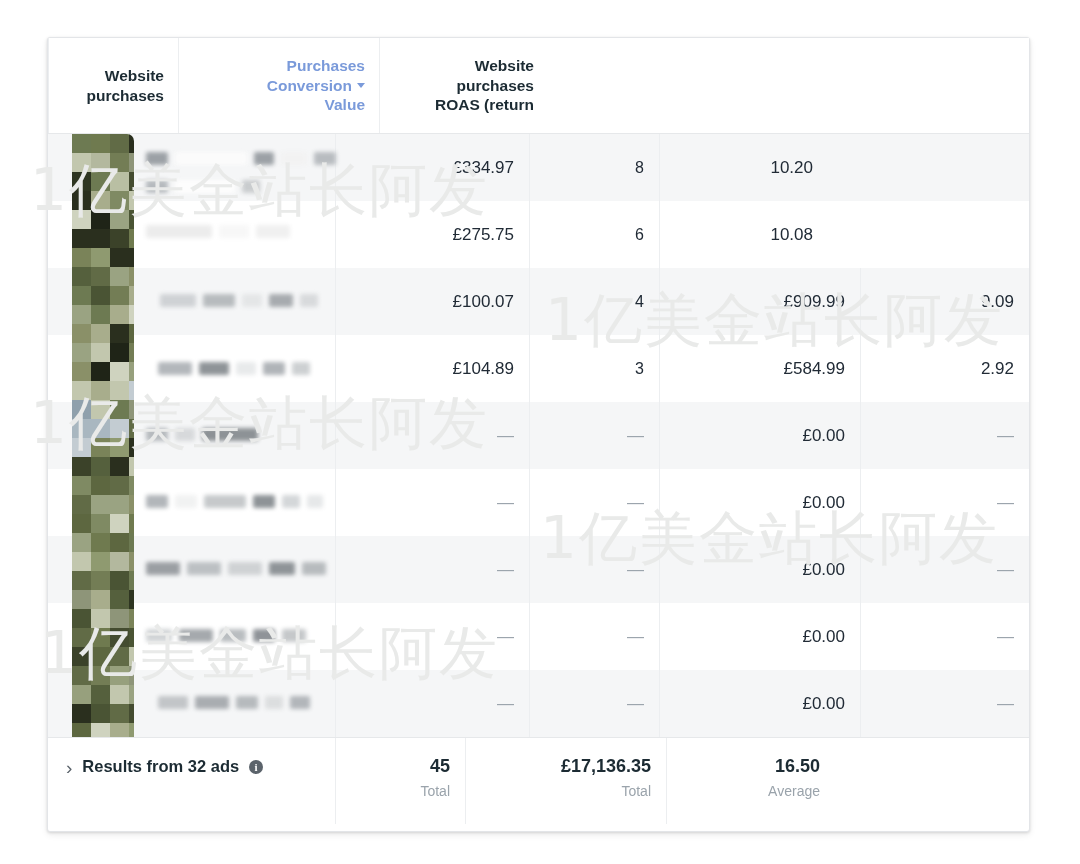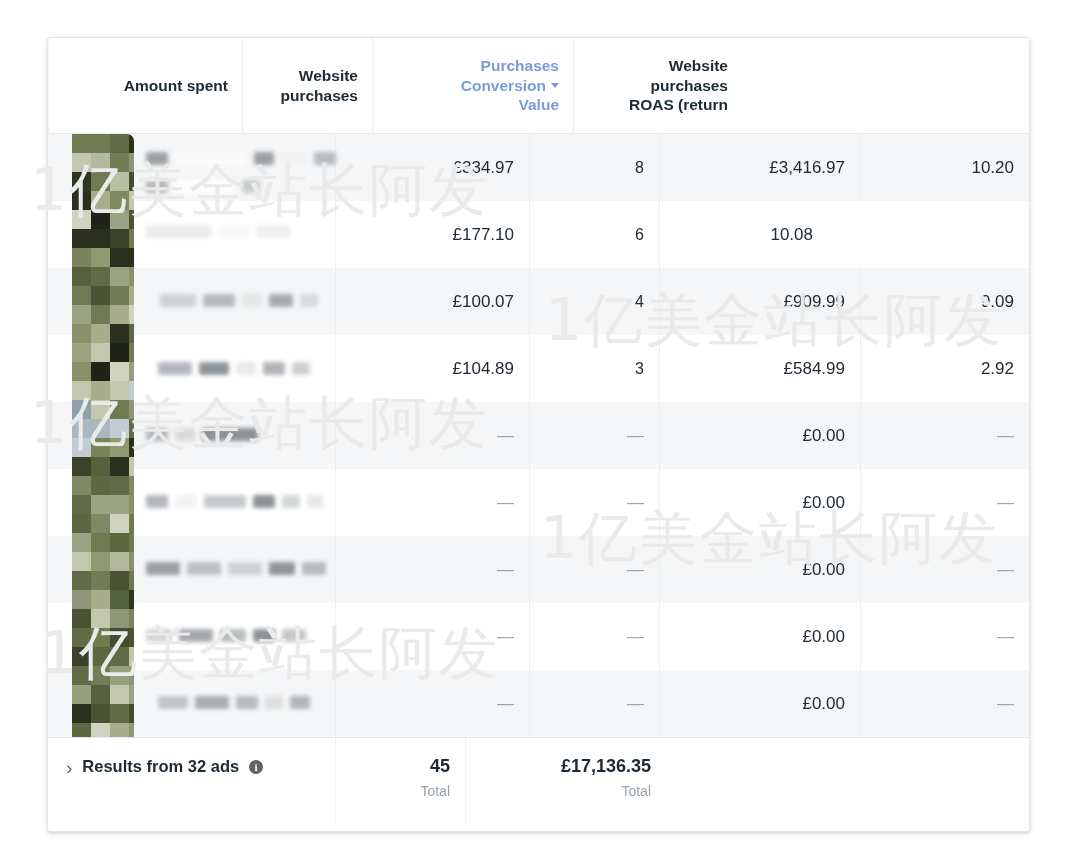--- a/index.html
+++ b/index.html
@@ -261,23 +261,20 @@
   <div class="wm wm-c">1亿美金站长阿发</div>
   <div class="wm wm-d">1亿美金站长阿发</div>
   <div class="wm wm-e">1亿美金站长阿发</div>
 </div>
 
 <div id="table-card">
 
   <div id="table-header" class="row">
 
 
-    <div class="c-spent">
-      <span class="hdr-text">Amount spent</span>
-    </div>
 
     <div class="c-purch">
       <span class="hdr-value-wrap">
         <span>Website</span><br>
         <span>purchases</span>
       </span>
     </div>
 
     <div class="c-value">
       <span class="hdr-value-wrap hdr-link">
@@ -441,33 +438,32 @@
           <span class="rb" style="width:22px;background:#b8bcc0;"></span>
         </div>
         <div class="redact-wrap" style="top:46px;">
           <span class="rb" style="width:22px;background:#b6babe;"></span>
           <span class="rb" style="width:60px;background:#fdfdfd;"></span>
           <span class="rb" style="width:18px;background:#c9ccce;"></span>
         </div>
       </div>
       <div class="c-spent">£334.97</div>
       <div class="c-purch">8</div>
-      <div class="c-value">£3,416.97</div>
       <div class="c-roas">10.20</div>
     </div>
 
     <div class="row data-row">
       <div class="c-name">
         <div class="redact-wrap" style="top:24px;">
           <span class="rb" style="width:66px;background:#ececec;"></span>
           <span class="rb" style="width:30px;background:#f7f7f7;"></span>
           <span class="rb" style="width:34px;background:#f0f0f0;"></span>
         </div>
       </div>
-      <div class="c-spent">£177.10</div>
+      <div class="c-spent">£275.75</div>
       <div class="c-purch">6</div>
       <div class="c-roas">10.08</div>
     </div>
 
     <div class="row data-row striped">
       <div class="c-name">
         <div class="redact-wrap" style="top:26px;left:112px;">
           <span class="rb" style="width:36px;background:#cfd2d5;"></span>
           <span class="rb" style="width:32px;background:#b7bbbe;"></span>
           <span class="rb" style="width:20px;background:#e4e6e7;"></span>
@@ -619,14 +615,18 @@
     <div class="c-purch foot-metric">
       <span class="foot-val">45</span>
       <span class="foot-sub">Total</span>
     </div>
 
     <div class="c-value foot-metric">
       <span class="foot-val">£17,136.35</span>
       <span class="foot-sub">Total</span>
     </div>
 
+    <div class="c-roas foot-metric">
+      <span class="foot-val">16.50</span>
+      <span class="foot-sub">Average</span>
+    </div>
   </div>
 </div>
 
 </body></html>

